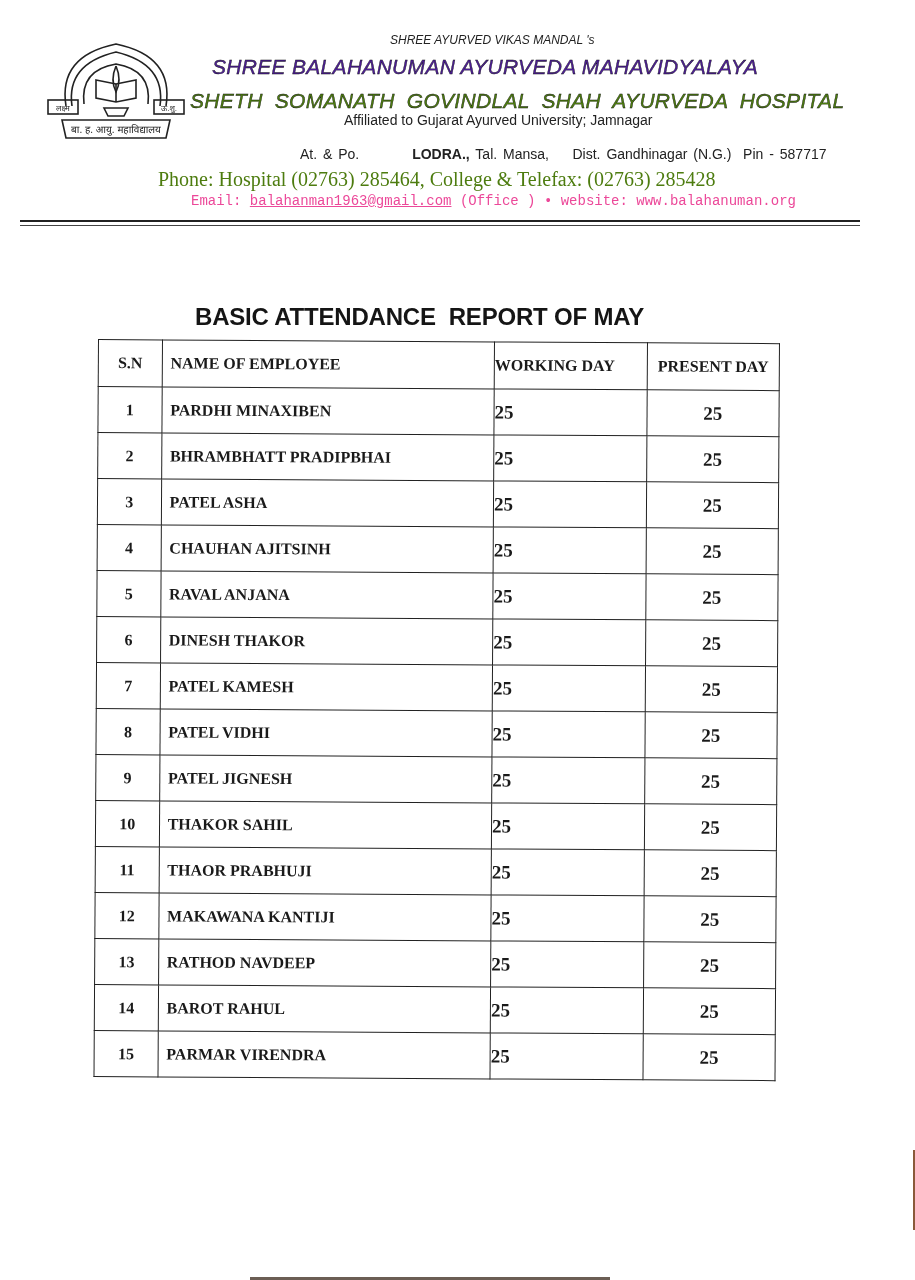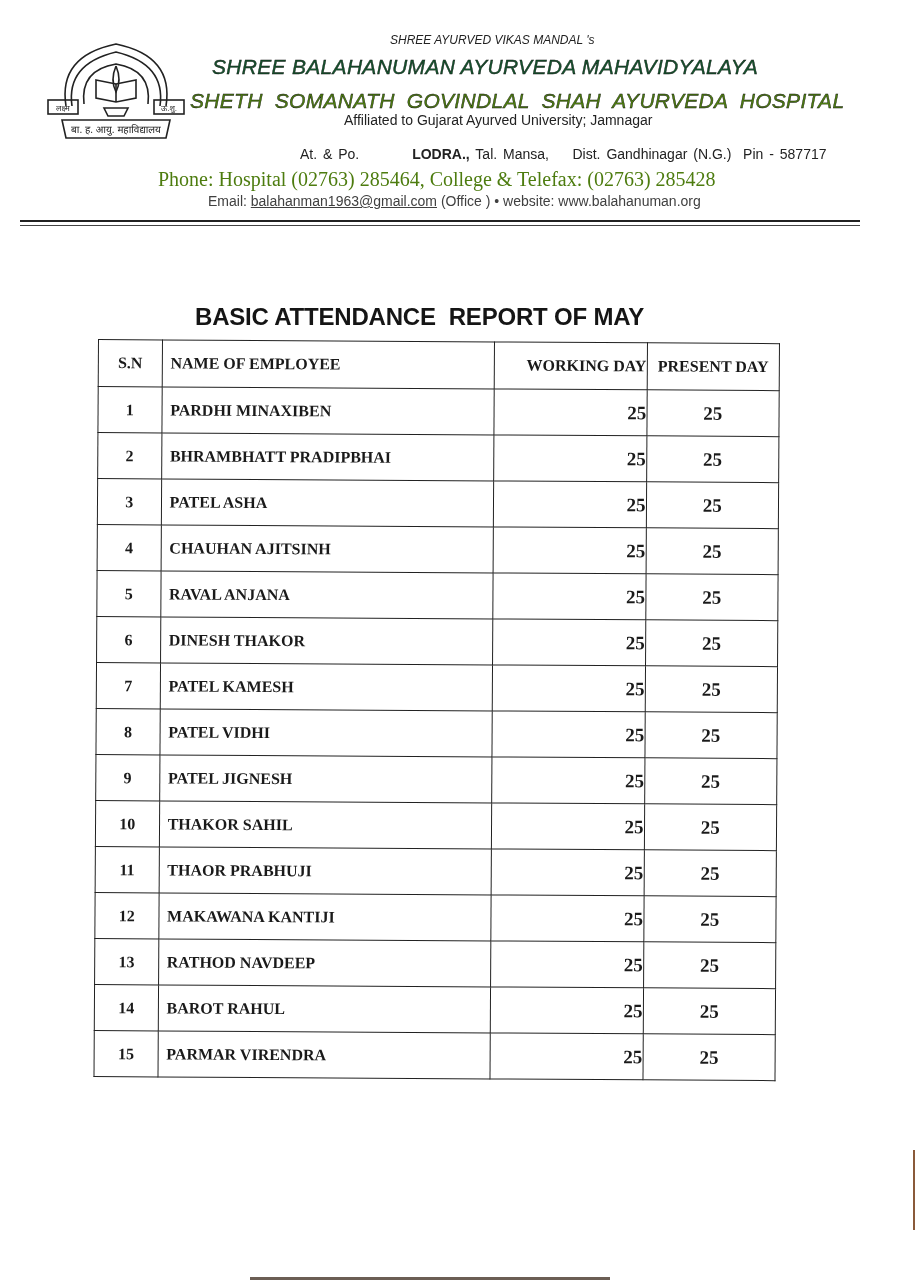--- a/index.html
+++ b/index.html
@@ -3,41 +3,41 @@
 <meta charset="utf-8">
 <style>
   html, body { margin: 0; padding: 0; }
   body {
     width: 915px; height: 1280px; background: #ffffff; position: relative; overflow: hidden;
     color: #111; font-family: "Liberation Sans", sans-serif;
   }
   .abs { position: absolute; }
   .logo { left: 36px; top: 36px; width: 160px; height: 110px; }
   .org-line { left: 390px; top: 33px; font-size: 12px; font-style: italic; color: #222; }
-  .college { left: 212px; top: 55px; font-size: 21px; font-style: italic; font-weight: 400; letter-spacing: 0.3px; color: #14532d; -webkit-text-stroke: 0.4px #111; }
+  .college { left: 212px; top: 55px; font-size: 21px; font-style: italic; font-weight: 400; letter-spacing: 0.3px; color: #4c1d95; -webkit-text-stroke: 0.4px #111; }
   .hospital { left: 190px; top: 89px; font-size: 21px; font-style: italic; letter-spacing: 0.3px; word-spacing: 6px; color: #4d7c0f; -webkit-text-stroke: 0.4px #111; }
   .affil { left: 344px; top: 112px; font-size: 14px; color: #222; }
   .address { left: 300px; top: 146px; font-size: 14px; color: #222; word-spacing: 2px; }
   .address b { font-weight: 700; margin-left: 47px; }
   .phone { left: 158px; top: 168px; font-family: "Liberation Serif", serif; font-size: 20px; color: #4d7c0f; }
-  .email { left: 208px; top: 193px; font-family: Liberation Sans, sans-serif; font-size: 14px; color: #404040; }
+  .email { left: 191px; top: 193px; font-family: Liberation Mono, monospace; font-size: 14px; color: #ec4899; }
   .email .u { text-decoration: underline; }
   .rule1 { left: 20px; top: 220px; width: 840px; height: 2px; background: #222; }
   .rule2 { left: 20px; top: 225px; width: 840px; height: 1px; background: #444; }
   .title { left: 195px; top: 303px; font-size: 24px; font-weight: 700; color: #151515; letter-spacing: -0.2px; }
   table.att {
     position: absolute; left: 98px; top: 339px; width: 682px; border-collapse: collapse;
     font-family: "Liberation Serif", serif; transform: rotate(0.35deg); transform-origin: left top;
   }
   table.att td, table.att th { border: 1.5px solid #222; padding: 0; height: 45px; }
   table.att th { height: 46px; font-size: 16px; font-weight: 700; color: #1a1a1a; }
   table.att td { font-size: 16px; font-weight: 700; color: #1a1a1a; }
   .c-sn { width: 62px; text-align: center; }
   .c-name { width: 320px; text-align: left; padding-left: 8px !important; }
-  .c-work { width: 150px; text-align: right; font-size: 19px !important; }
+  .c-work { width: 150px; text-align: left; font-size: 19px !important; }
   .c-pres { width: 130px; text-align: center; font-size: 19px !important; }
   th.c-work, th.c-pres { font-size: 16px !important; }
   .bottom-edge { left: 250px; top: 1277px; width: 360px; height: 3px; background: #6b5e54; }
   .right-edge { left: 913px; top: 1150px; width: 2px; height: 80px; background: #8a5a3a; }
 </style>
 </head>
 <body>
 
 <div class="abs logo">
   <svg width="160" height="110" viewBox="0 0 160 110">

